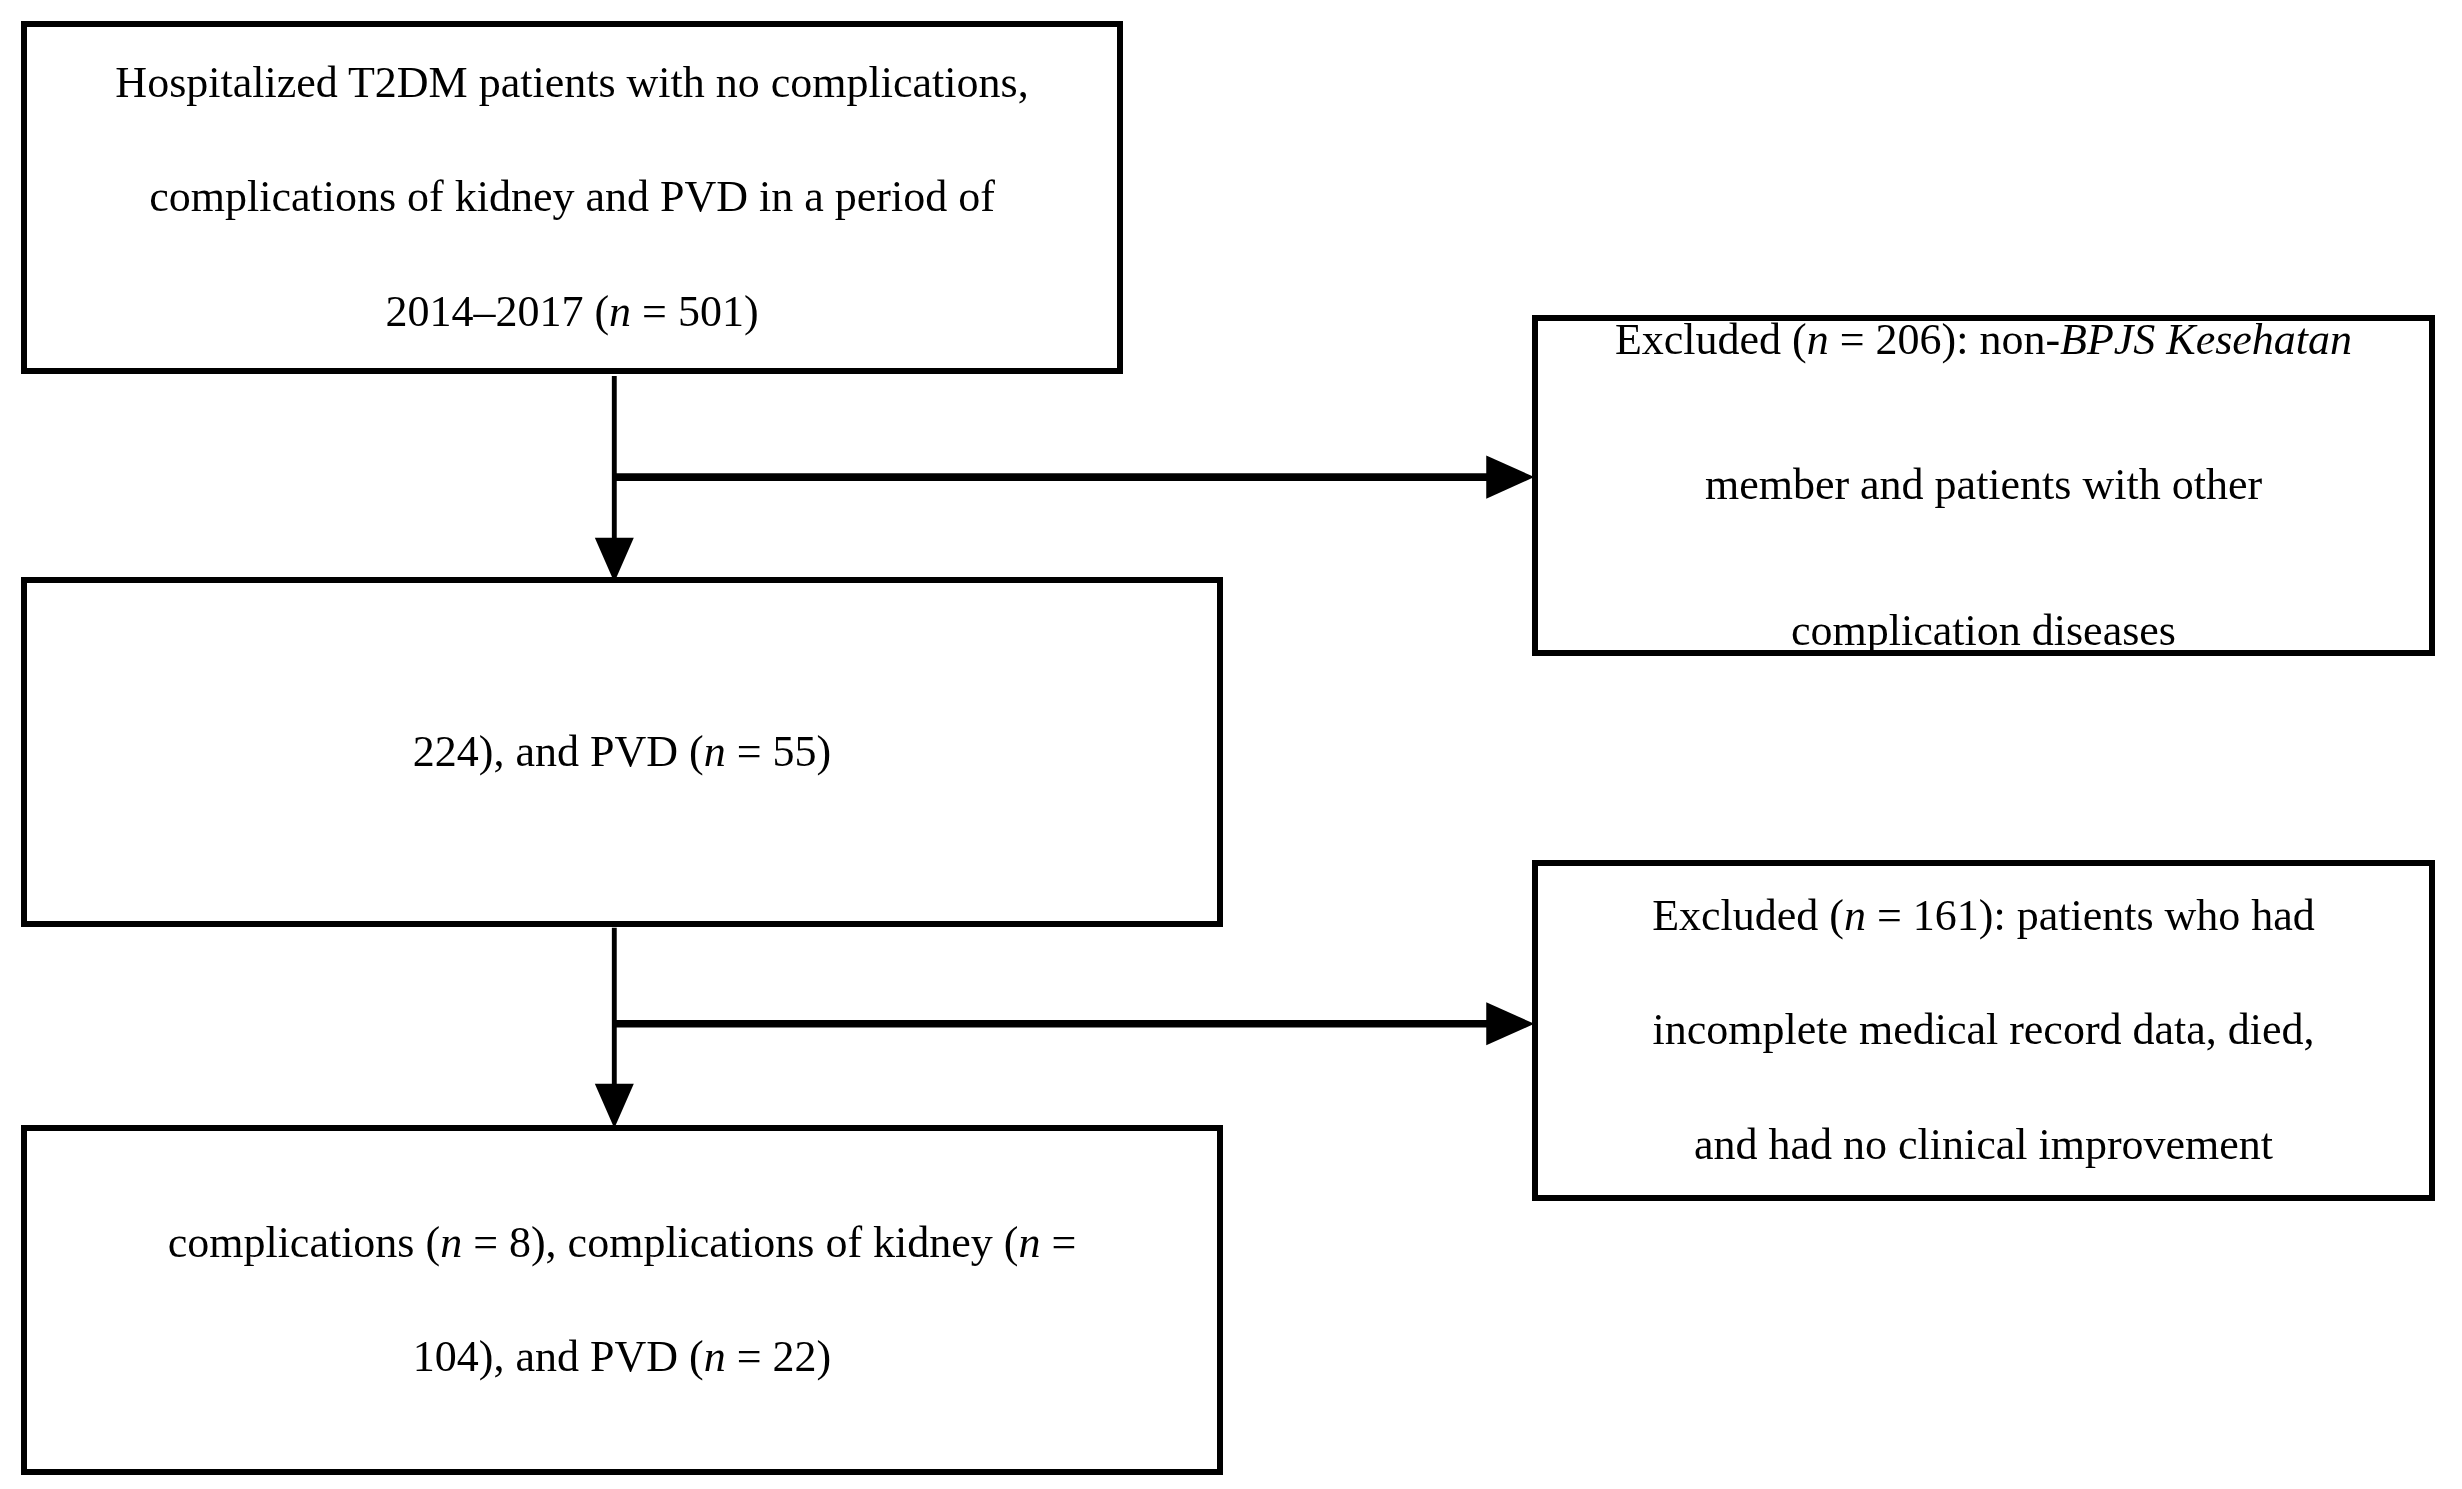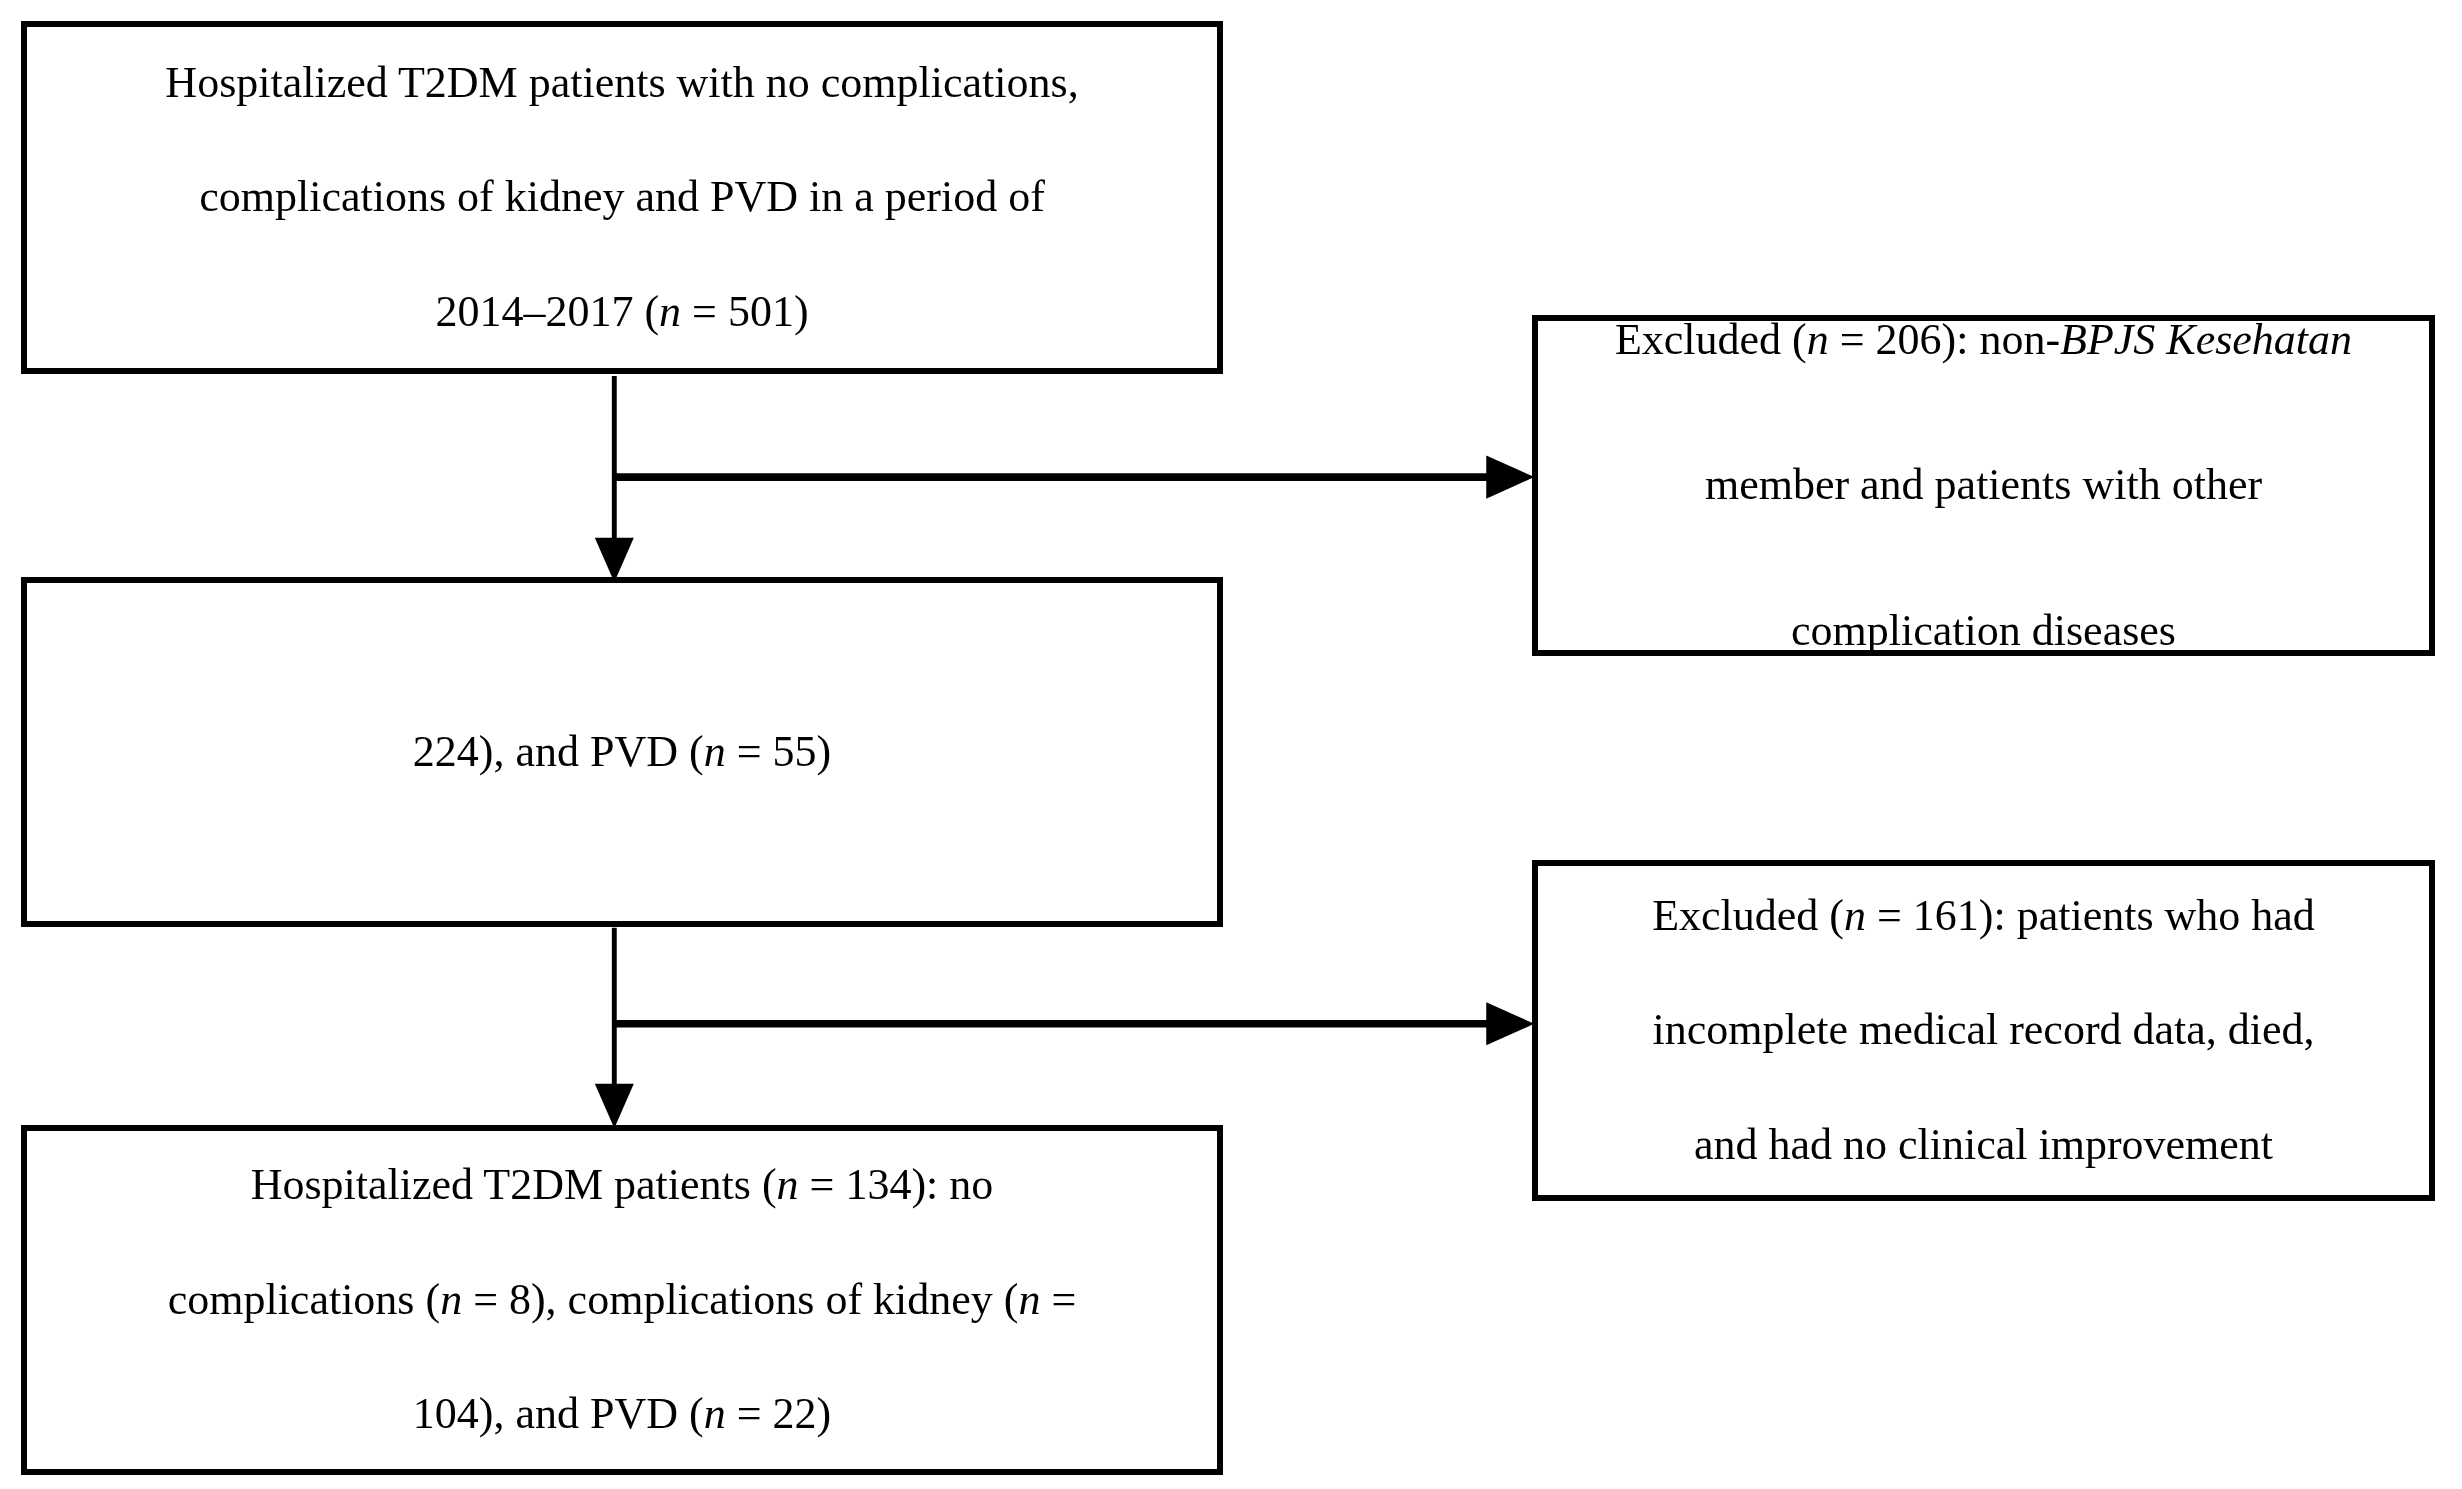--- a/index.html
+++ b/index.html
@@ -25,21 +25,21 @@
     display: flex;
     flex-direction: column;
     justify-content: center;
     align-items: center;
     text-align: center;
     font-size: 44px;
     line-height: 2.6;
     padding: 0 28px;
     white-space: nowrap;
   }
-  .b1 { left: 21px;   top: 21px;   width: 1202px; height: 353px; }
+  .b1 { left: 21px;   top: 21px;   width: 1102px; height: 353px; }
   .b2 { left: 1532px; top: 315px;  width: 903px; height: 341px; gap: 31px; }
   .b3 { left: 21px;   top: 577px;  width: 1202px; height: 350px; }
   .b4 { left: 1532px; top: 860px; width: 903px; height: 341px; }
   .b5 { left: 21px;   top: 1125px; width: 1202px; height: 350px; }
   .it { font-style: italic; }
 </style>
 </head>
 <body>
 
 <div class="canvas">
@@ -75,19 +75,18 @@
     <div class="line"><span>224), and PVD (</span><span class="it">n</span><span> = 55)</span></div>
   </div>
 
   <div class="box b4">
     <div class="line"><span>Excluded (</span><span class="it">n</span><span> = 161): patients who had</span></div>
     <div class="line"><span>incomplete medical record data, died,</span></div>
     <div class="line"><span>and had no clinical improvement</span></div>
   </div>
 
   <div class="box b5">
-    <div class="line"><span>Hospitalized T2DM patients (</span><span class="it">n</span><span> = 134): no</span></div>
     <div class="line"><span>complications (</span><span class="it">n</span><span> = 8), complications of kidney (</span><span class="it">n</span><span> =</span></div>
     <div class="line"><span>104), and PVD (</span><span class="it">n</span><span> = 22)</span></div>
   </div>
 
 </div>
 
 
 </body></html>

